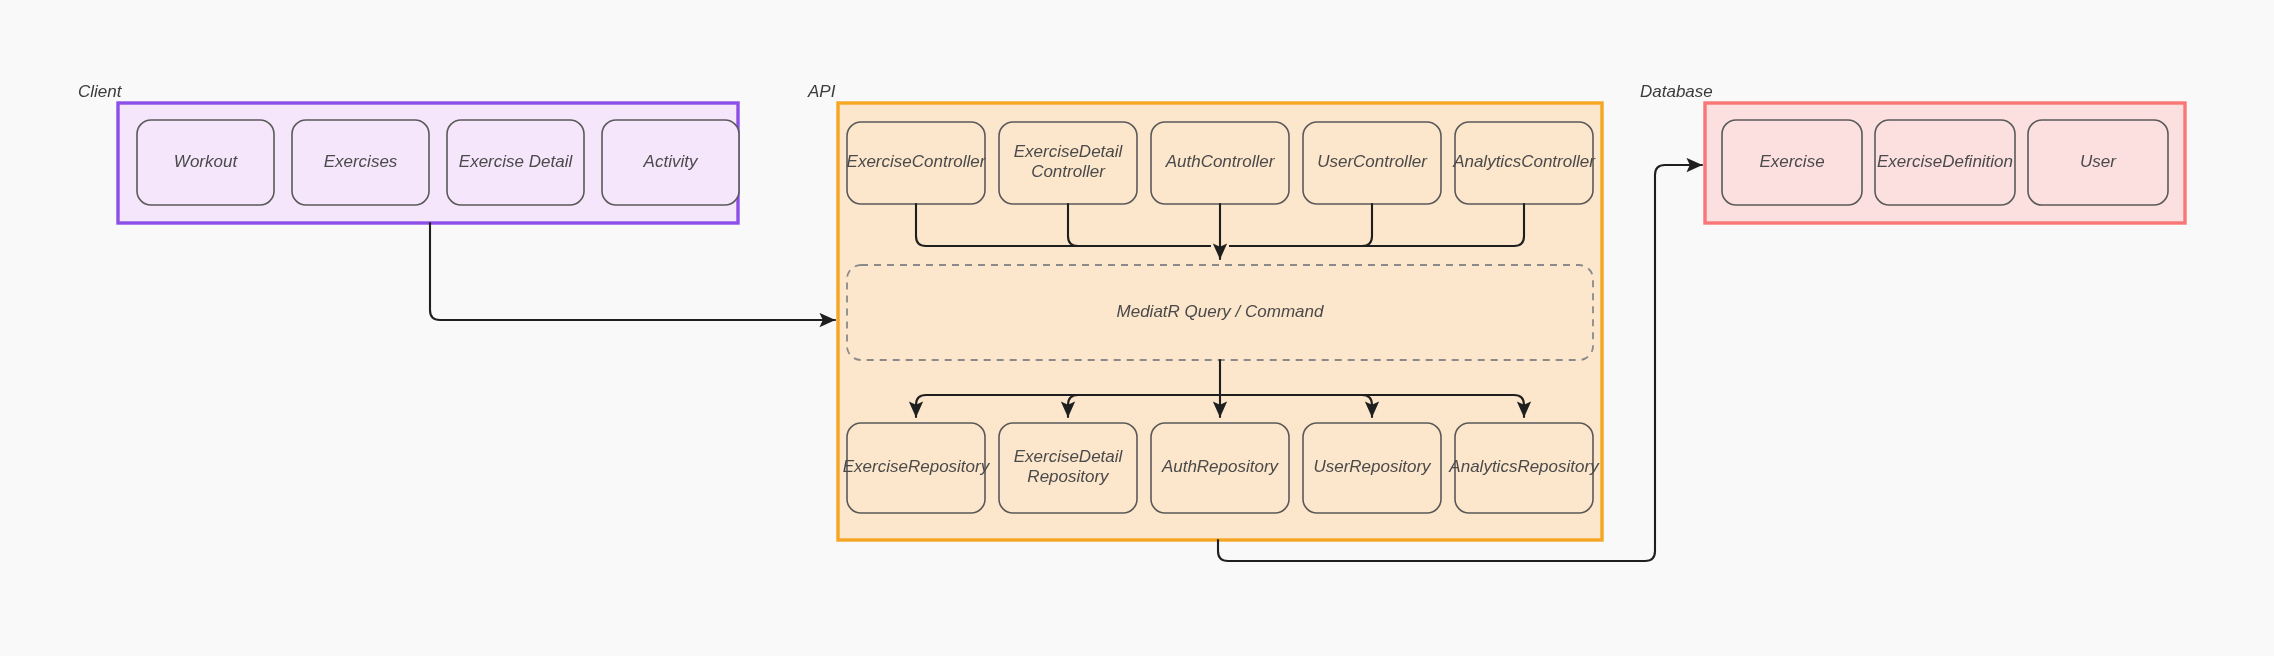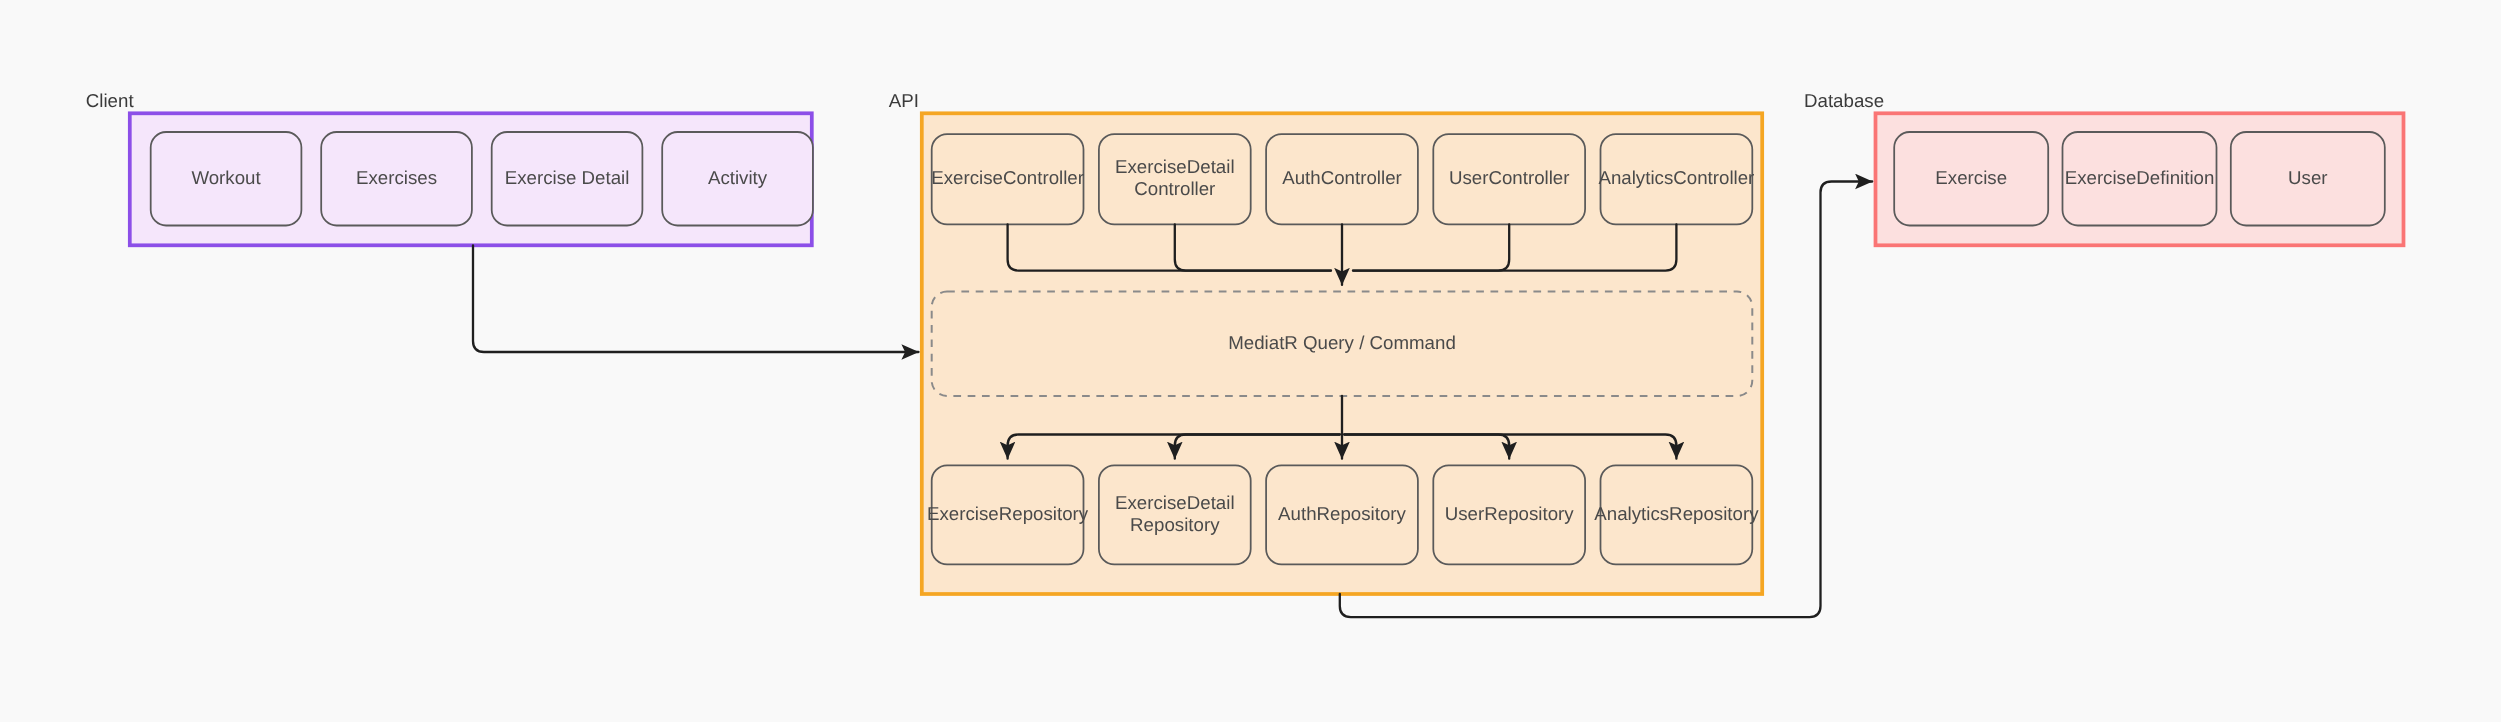--- a/index.html
+++ b/index.html
@@ -13,20 +13,21 @@
     font-family: "Liberation Sans", sans-serif;
     overflow: hidden;
     position: relative;
   }
   #diagram-root {
     position: absolute;
     top: 0;
     left: 0;
     width: 2274px;
     height: 656px;
+    font-style: italic;
   }
   .group-label {
     font-size: 17px;
     fill: #3b3b3b;
     font-family: "Liberation Sans", sans-serif;
     dominant-baseline: middle;
   }
   .node-label {
     font-size: 17px;
     fill: #4a4a4a;

